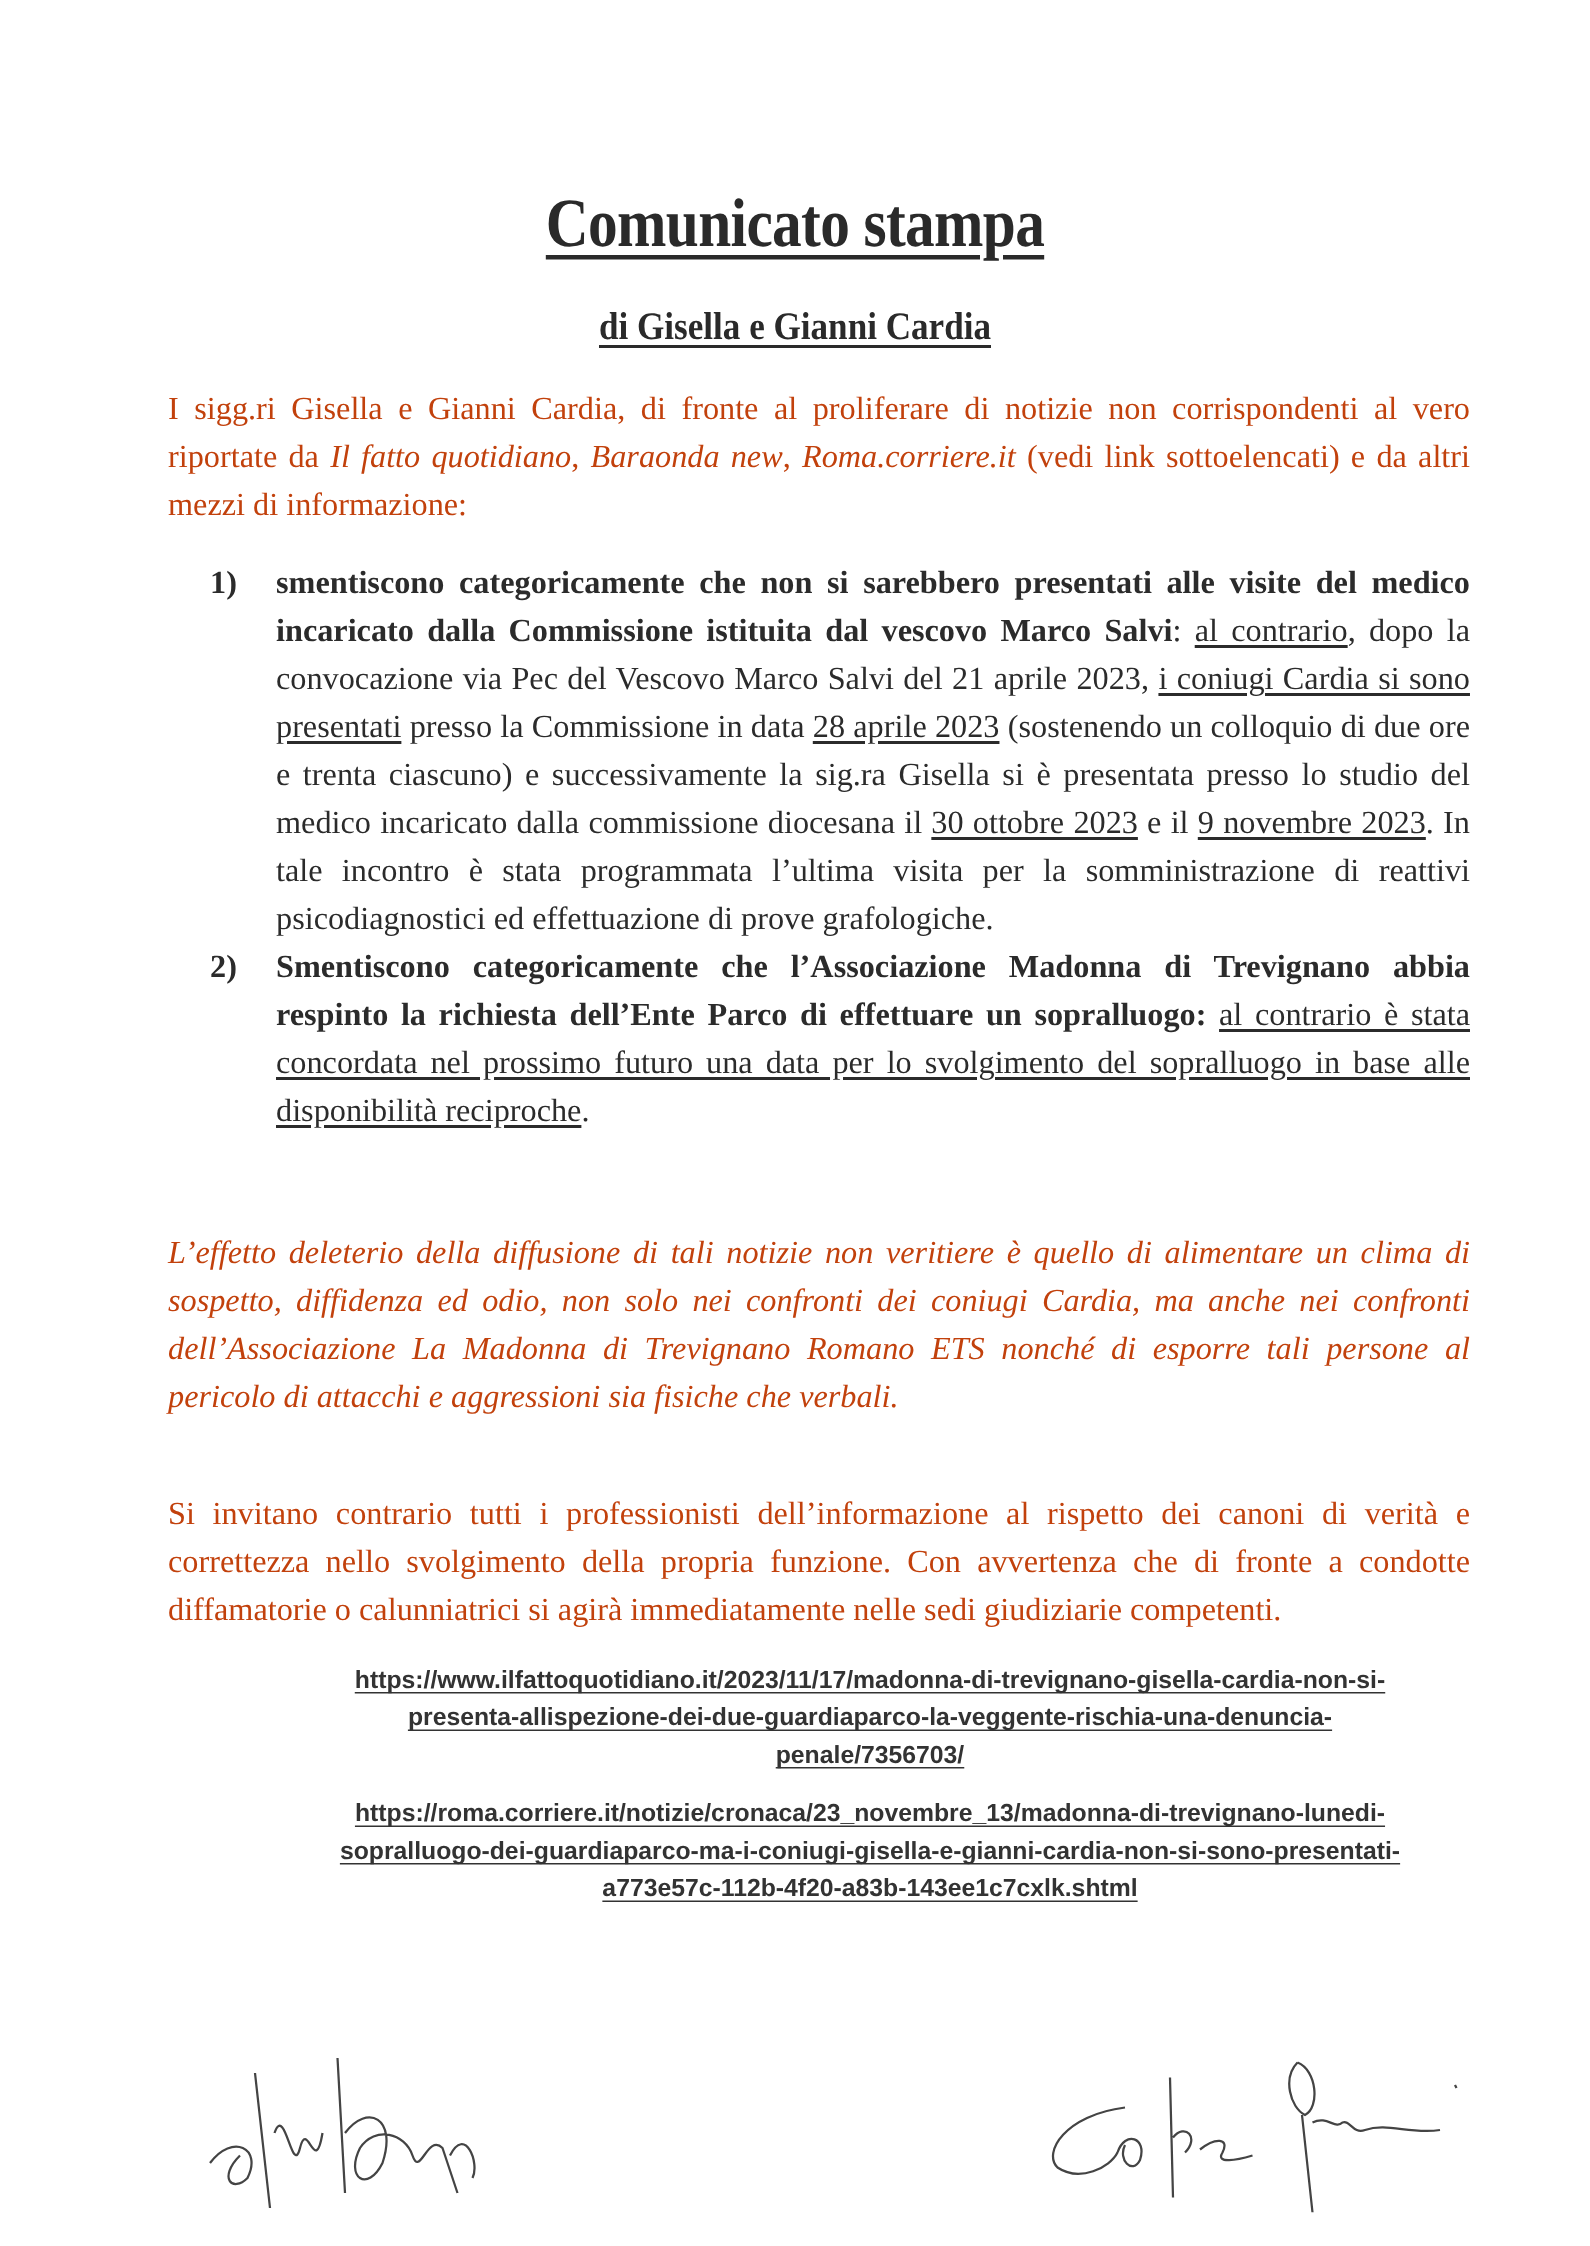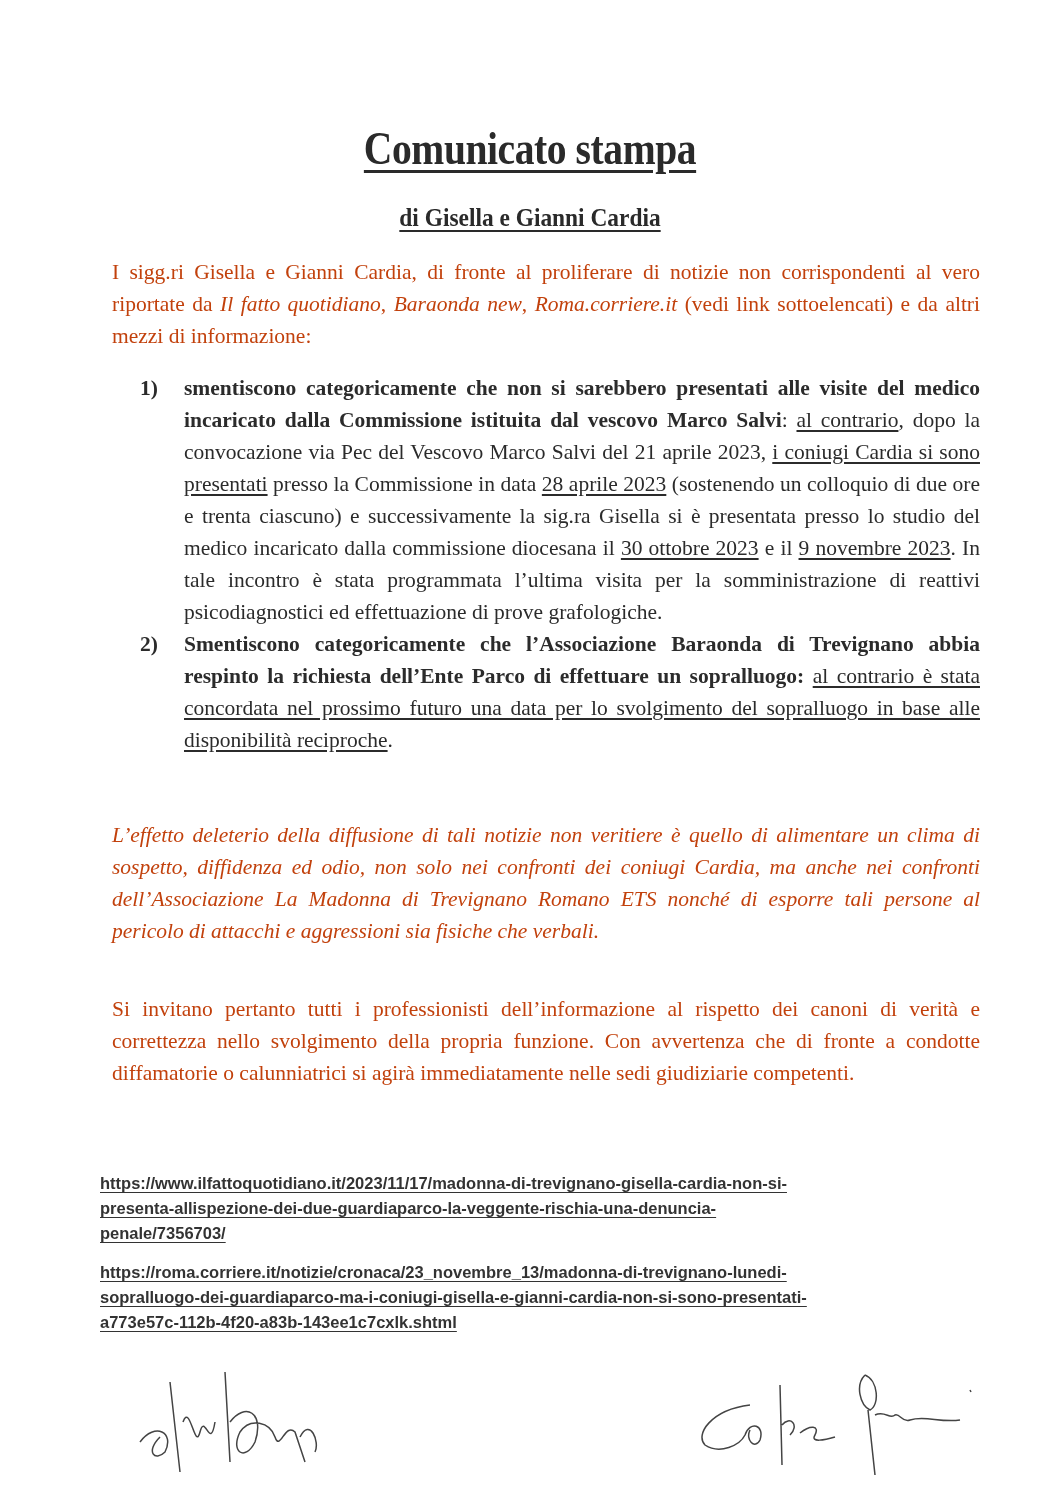--- a/index.html
+++ b/index.html
@@ -25,23 +25,23 @@
     .intro { top: 256px; }
     .list { position: absolute; left: 140px; width: 840px; top: 372px; font-size: 21.5px; line-height: 32px; color: #2b2b2b; }
     .item { position: relative; padding-left: 44px; text-align: justify; }
     .item-num { position: absolute; left: 0; top: 0; font-weight: bold; }
     .b { font-weight: bold; }
     .u { text-decoration: underline; text-underline-offset: 3px; }
     .i { font-style: italic; }
     .p2 { top: 819px; font-style: italic; }
     .p3 { top: 993px; }
     .links {
-      position: absolute; left: 100px; width: 960px; top: 1171px;
+      position: absolute; left: 100px; width: 960px; top: 1108px;
       font-family: "Liberation Sans", "DejaVu Sans", sans-serif; font-weight: bold; font-size: 16.5px;
-      color: #333; text-align: left;
+      color: #333; text-align: center;
     }
     .link { display: block; text-decoration: underline; text-underline-offset: 3px; line-height: 25px; margin-bottom: 14px; color: #333; }
     .link .ln { display: block; }
     .sig { position: absolute; }
     .sig-left { left: 135px; top: 1362px; width: 230px; height: 120px; }
     .sig-right { left: 690px; top: 1365px; width: 320px; height: 110px; }
   </style>
 </head>
 <body>
 
@@ -53,26 +53,26 @@
     <span>I sigg.ri Gisella e Gianni Cardia, di fronte al proliferare di notizie non corrispondenti al vero riportate da </span><span class="i">Il fatto quotidiano</span><span>, </span><span class="i">Baraonda new</span><span>, </span><span class="i">Roma.corriere.it</span><span> (vedi link sottoelencati) e da altri mezzi di informazione:</span>
   </div>
 
   <div class="list">
     <div class="item">
       <span class="item-num">1)</span>
       <span class="b">smentiscono categoricamente che non si sarebbero presentati alle visite del medico incaricato dalla Commissione istituita dal vescovo Marco Salvi</span><span>: </span><span class="u">al contrario</span><span>, dopo la convocazione via Pec del Vescovo Marco Salvi del 21 aprile 2023, </span><span class="u">i coniugi Cardia si sono presentati</span><span> presso la Commissione in data </span><span class="u">28 aprile 2023</span><span> (sostenendo un colloquio di due ore e trenta ciascuno) e successivamente la sig.ra Gisella si è presentata presso lo studio del medico incaricato dalla commissione diocesana il </span><span class="u">30 ottobre 2023</span><span> e il </span><span class="u">9 novembre 2023</span><span>. In tale incontro è stata programmata l’ultima visita per la somministrazione di reattivi psicodiagnostici ed effettuazione di prove grafologiche.</span>
     </div>
     <div class="item">
       <span class="item-num">2)</span>
-      <span class="b">Smentiscono categoricamente che l’Associazione Baraonda di Trevignano abbia respinto la richiesta dell’Ente Parco di effettuare un sopralluogo:</span><span> </span><span class="u">al contrario è stata concordata nel prossimo futuro una data per lo svolgimento del sopralluogo in base alle disponibilità reciproche</span><span>.</span>
+      <span class="b">Smentiscono categoricamente che l’Associazione Madonna di Trevignano abbia respinto la richiesta dell’Ente Parco di effettuare un sopralluogo:</span><span> </span><span class="u">al contrario è stata concordata nel prossimo futuro una data per lo svolgimento del sopralluogo in base alle disponibilità reciproche</span><span>.</span>
     </div>
   </div>
 
   <div class="para p2">L’effetto deleterio della diffusione di tali notizie non veritiere è quello di alimentare un clima di sospetto, diffidenza ed odio, non solo nei confronti dei coniugi Cardia, ma anche nei confronti dell’Associazione La Madonna di Trevignano Romano ETS nonché di esporre tali persone al pericolo di attacchi e aggressioni sia fisiche che verbali.</div>
-  <div class="para p3">Si invitano pertanto tutti i professionisti dell’informazione al rispetto dei canoni di verità e correttezza nello svolgimento della propria funzione. Con avvertenza che di fronte a condotte diffamatorie o calunniatrici si agirà immediatamente nelle sedi giudiziarie competenti.</div>
+  <div class="para p3">Si invitano contrario tutti i professionisti dell’informazione al rispetto dei canoni di verità e correttezza nello svolgimento della propria funzione. Con avvertenza che di fronte a condotte diffamatorie o calunniatrici si agirà immediatamente nelle sedi giudiziarie competenti.</div>
 
   <div class="links">
     <span class="link">
       <span class="ln">https://www.ilfattoquotidiano.it/2023/11/17/madonna-di-trevignano-gisella-cardia-non-si-</span>
       <span class="ln">presenta-allispezione-dei-due-guardiaparco-la-veggente-rischia-una-denuncia-</span>
       <span class="ln">penale/7356703/</span>
     </span>
     <span class="link">
       <span class="ln">https://roma.corriere.it/notizie/cronaca/23_novembre_13/madonna-di-trevignano-lunedi-</span>
       <span class="ln">sopralluogo-dei-guardiaparco-ma-i-coniugi-gisella-e-gianni-cardia-non-si-sono-presentati-</span>

